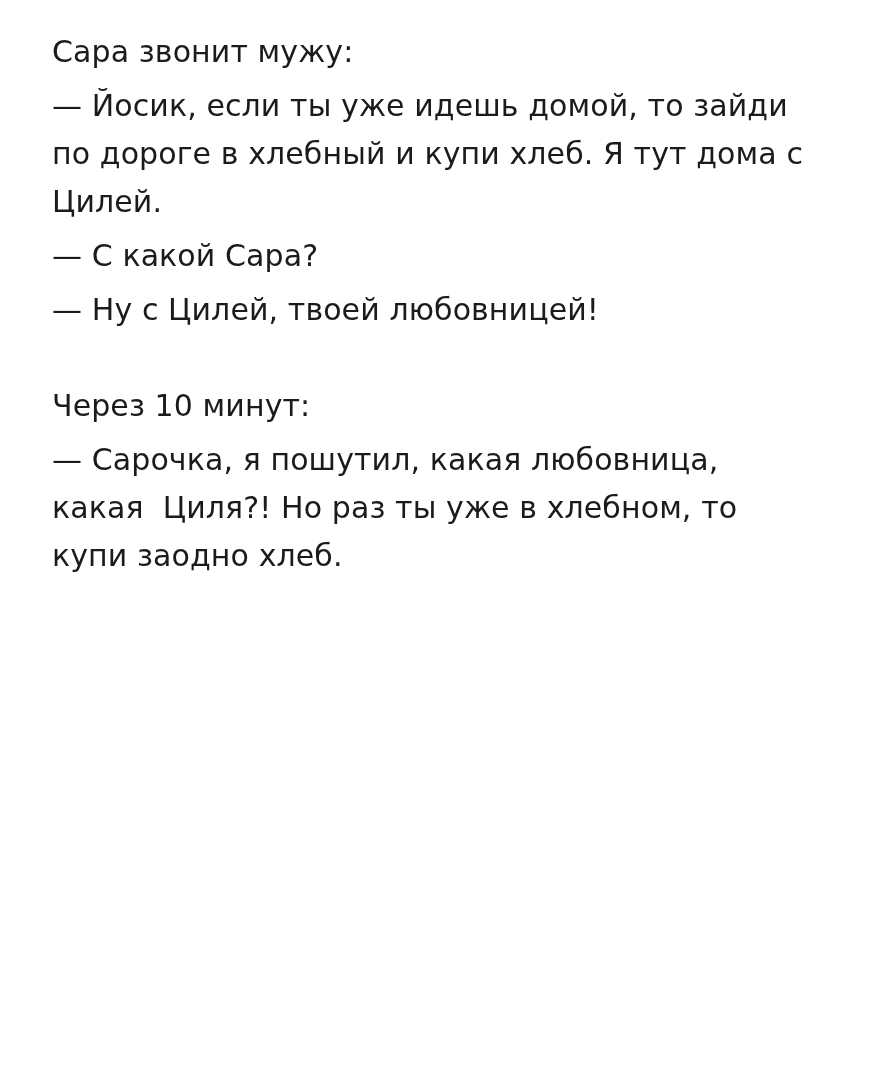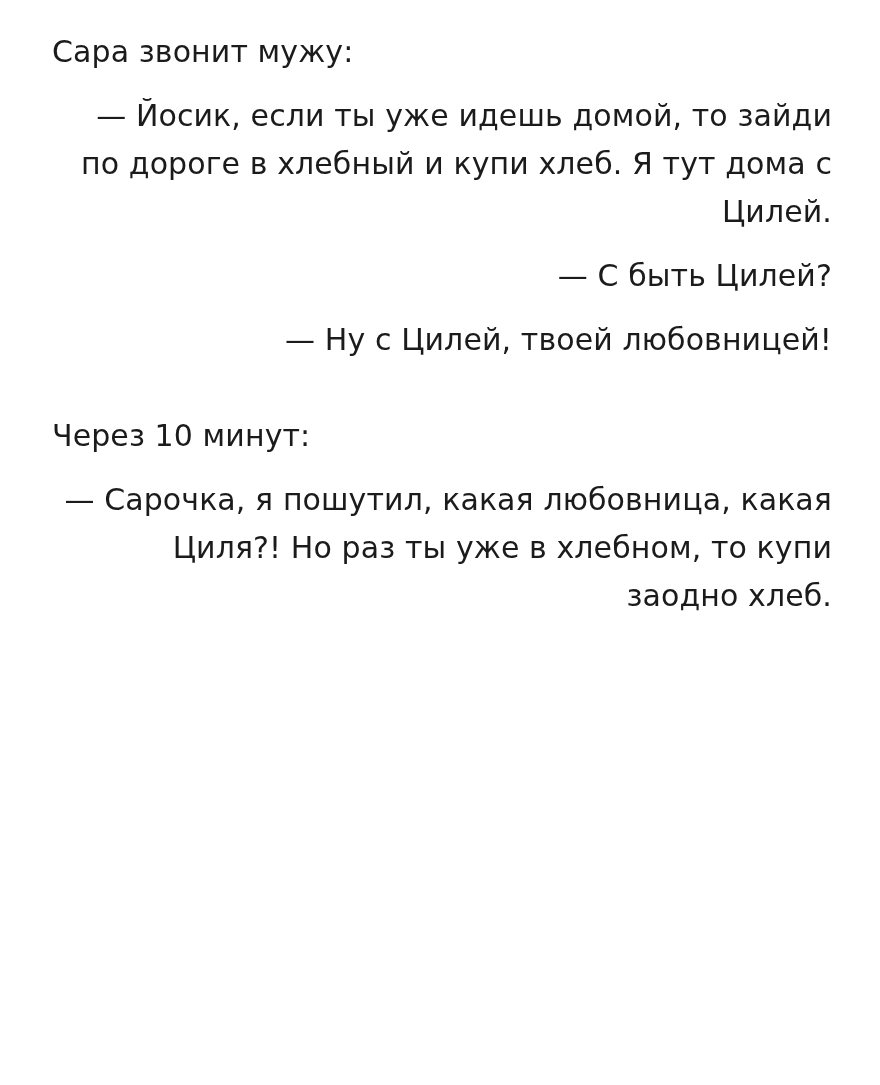--- a/index.html
+++ b/index.html
@@ -12,47 +12,46 @@
     width: 880px;
     height: 1085px;
     overflow: hidden;
     font-family: "DejaVu Sans", sans-serif;
   }
   .page {
     box-sizing: border-box;
     width: 880px;
     height: 1085px;
     background: #ffffff;
-    padding: 28px 48px 0 52px;
+    padding: 28px 63px 0 52px;
   }
   .text-block {
     color: #1b1b1b;
     font-size: 30px;
     line-height: 48px;
     font-weight: 400;
     letter-spacing: 0.1px;
   }
   .para {
     margin: 0;
     white-space: pre-wrap;
   }
   .para + .para {
-    margin-top: 16px;
-    text-align: right;
+    margin-top: 6px;
   }
   .spacer {
     height: 48px;
   }
 </style>
 </head>
 <body>
 
 <div class="page">
   <div class="text-block">
     <p class="para">Сара звонит мужу:</p>
     <p class="para">— Йосик, если ты уже идешь домой, то зайди по дороге в хлебный и купи хлеб. Я тут дома с Цилей.</p>
-    <p class="para">— С быть Цилей?</p>
+    <p class="para">— С какой Сара?</p>
     <p class="para">— Ну с Цилей, твоей любовницей!</p>
     <div class="spacer"></div>
     <p class="para">Через 10 минут:</p>
     <p class="para">— Сарочка, я пошутил, какая любовница, какая  Циля?! Но раз ты уже в хлебном, то купи заодно хлеб.</p>
   </div>
 </div>
 
 </body></html>

